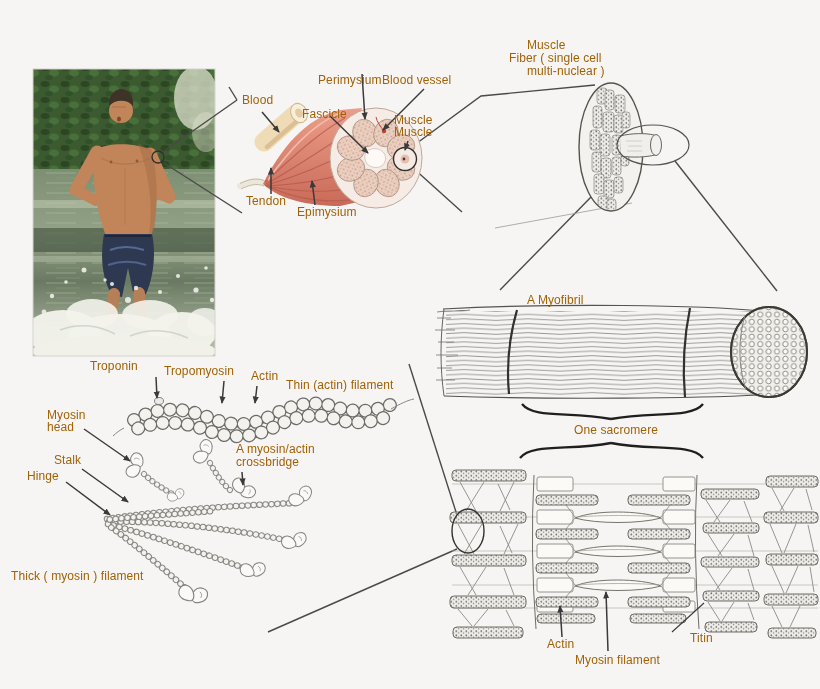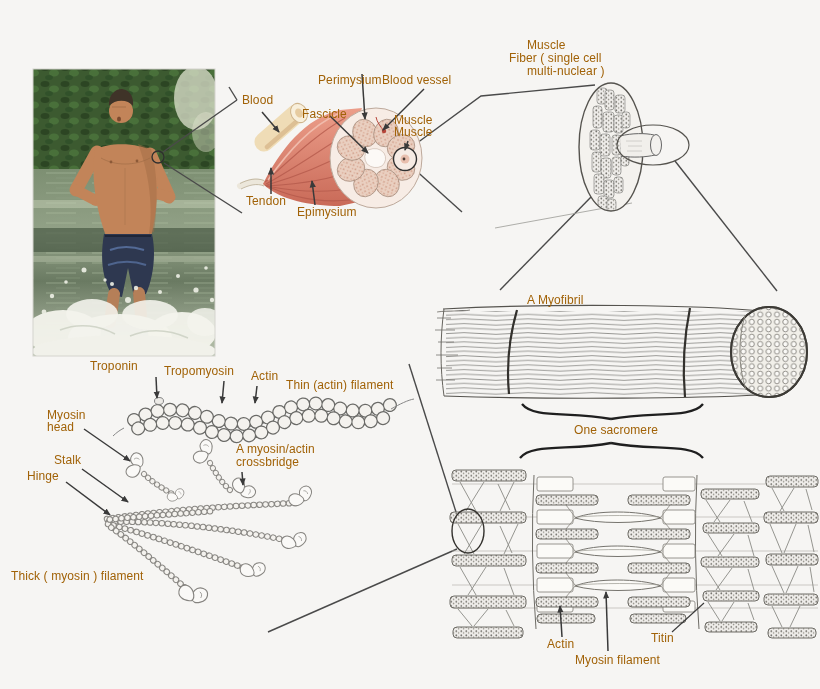--- a/index.html
+++ b/index.html
@@ -436,15 +436,15 @@
 <div class="lbl" style="left:47px;top:409px">Myosin</div>
 <div class="lbl" style="left:47px;top:421px">head</div>
 <div class="lbl" style="left:54px;top:454px">Stalk</div>
 <div class="lbl" style="left:27px;top:470px">Hinge</div>
 <div class="lbl" style="left:236px;top:443px">A myosin/actin</div>
 <div class="lbl" style="left:236px;top:456px">crossbridge</div>
 <div class="lbl" style="left:11px;top:570px">Thick ( myosin ) filament</div>
 
 <div class="lbl" style="left:547px;top:638px">Actin</div>
 <div class="lbl" style="left:575px;top:654px">Myosin filament</div>
-<div class="lbl" style="left:651px;top:632px">Titin</div>
+<div class="lbl" style="left:690px;top:632px">Titin</div>
 
 </div>
 
 </body></html>

